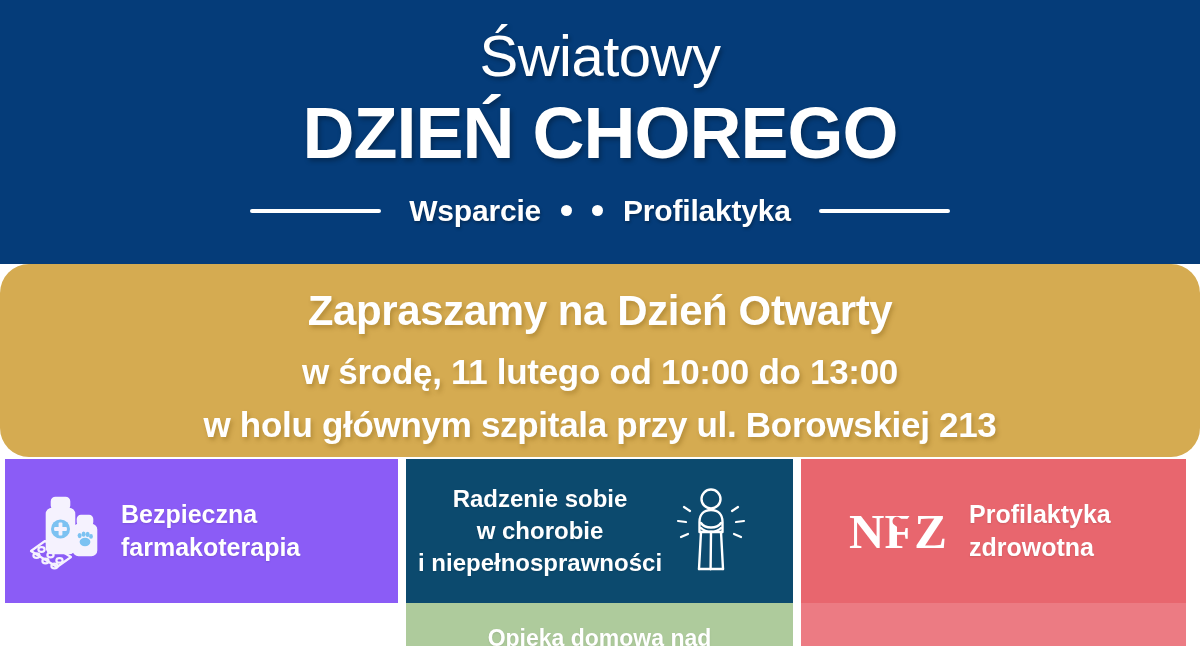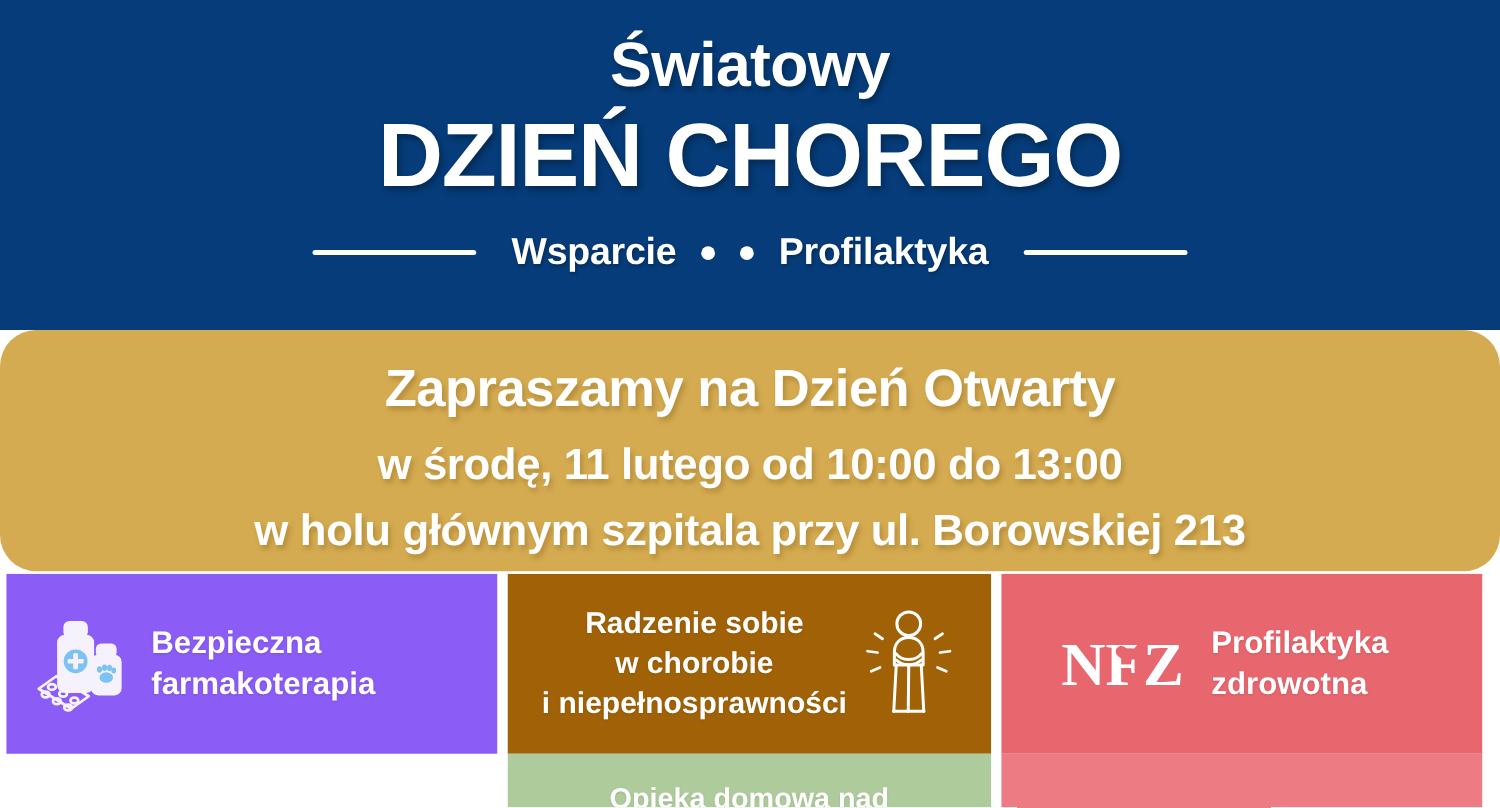--- a/index.html
+++ b/index.html
@@ -12,21 +12,21 @@
   .poster { position:relative; width:1200px; height:646px; background:#ffffff; }
 
   
   .header {
     position:absolute; left:0; top:0; width:1200px; height:264px;
     background:#053c79;
     display:flex; flex-direction:column; align-items:center; justify-content:flex-start;
     padding-top:26px;
   }
   .title-small {
-    color:#ffffff; font-size:50px; font-weight:bold; letter-spacing:-0.5px;
+    color:#ffffff; font-size:58px; font-weight:normal; letter-spacing:-0.5px;
     line-height:1.05; text-shadow:2px 3px 4px rgba(0,0,0,.28);
   }
   .title-big {
     color:#ffffff; font-size:72px; font-weight:bold; letter-spacing:-1px;
     line-height:1.12; margin-top:6px; text-shadow:2px 3px 5px rgba(0,0,0,.30);
   }
   .subtitle-row {
     display:flex; align-items:center; justify-content:center; gap:28px;
     margin-top:20px; width:100%;
   }
@@ -76,21 +76,21 @@
     text-shadow:0 1px 2px rgba(0,0,0,.12);
   }
 
   
   #card-pharma { left:5px; width:393px; }
   #card-pharma .card-top { background:#8b5cf6; justify-content:flex-start; padding-left:22px; gap:6px; }
   #card-pharma .card-bottom { background:#a7dcf7; }
 
   
   #card-coping { left:406px; width:387px; }
-  #card-coping .card-top { background:#a16207; justify-content:center; gap:10px; }
+  #card-coping .card-top { background:#0c4a6e; justify-content:flex-start; gap:10px; }
   #card-coping .card-bottom { background:#aecb9c;padding-left:28px; }
   #card-coping .card-title { text-align:center; font-size:24px; }
 
   
   #card-nfz { left:801px; width:385px; }
   #card-nfz .card-top { background:#e8666e; justify-content:flex-start; padding-left:48px; gap:22px; }
   #card-nfz .card-bottom { background:#ec7b83; }
 
   
   .icon-pharma { width:88px; height:88px; flex:none; opacity:.92; }

